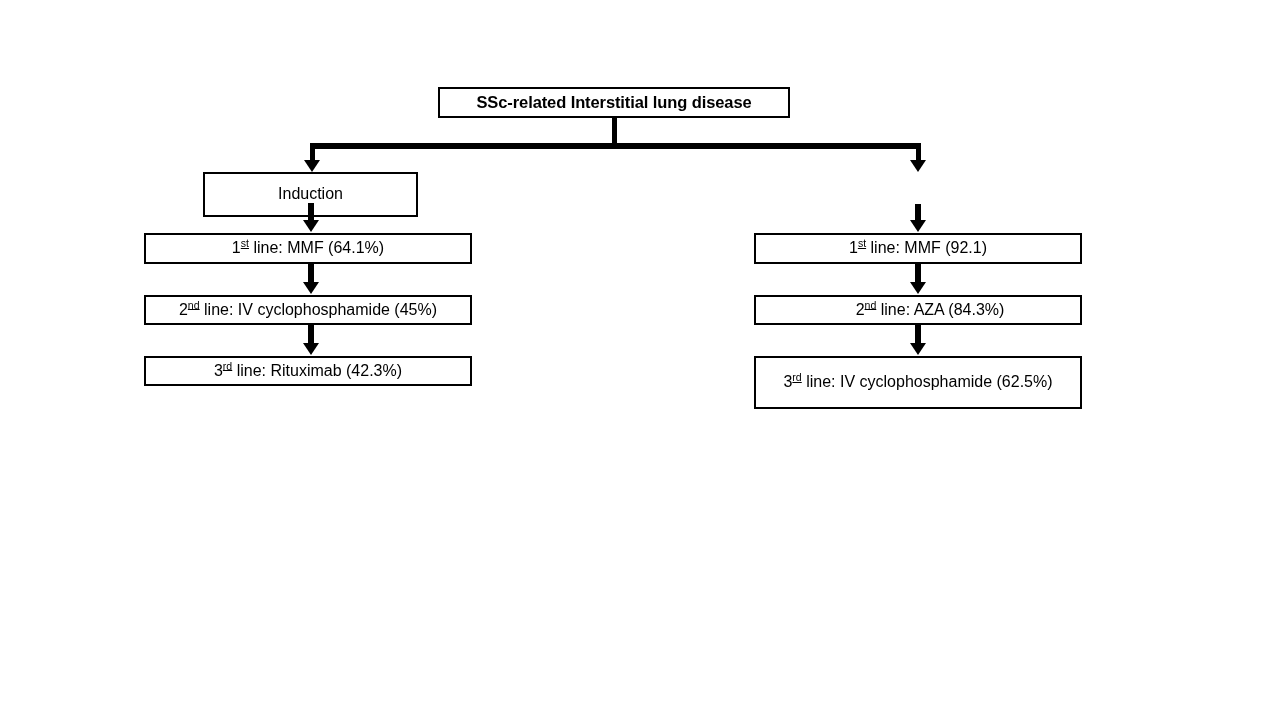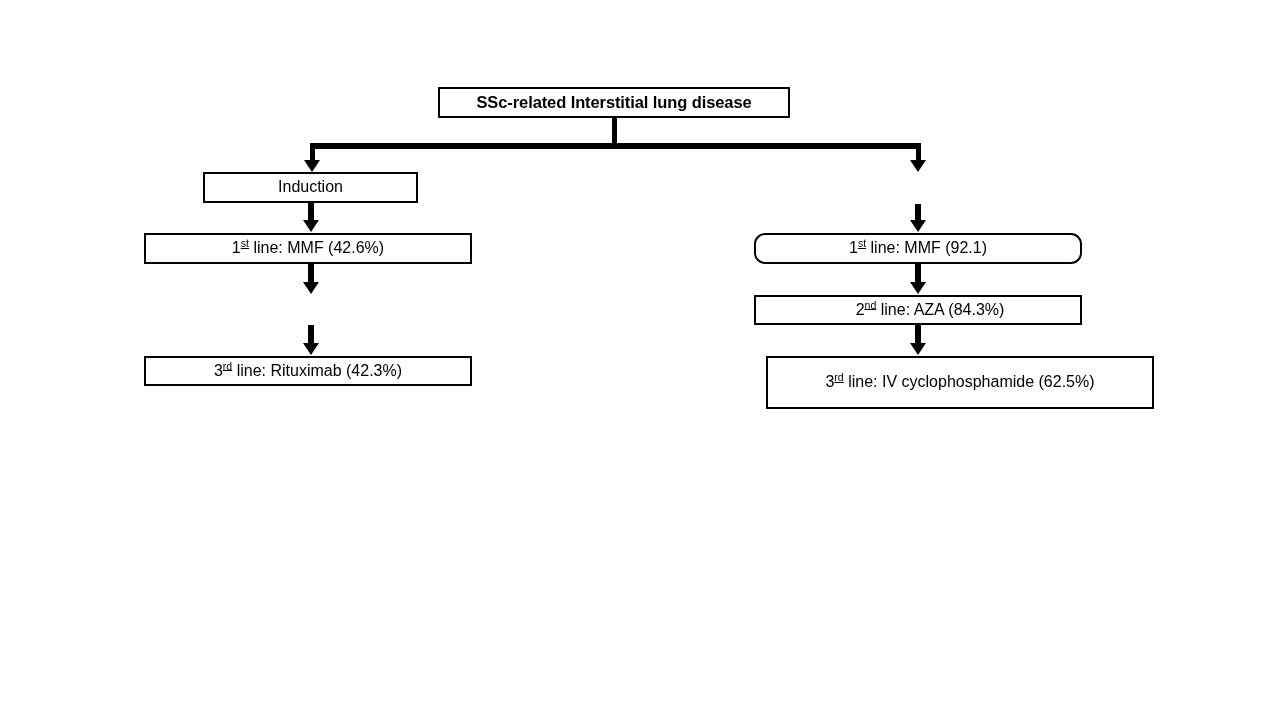--- a/index.html
+++ b/index.html
@@ -89,67 +89,72 @@
 
   <div class="conn vstem" style="left:612px; top:118px; width:5px; height:30px;"></div>
   <div class="conn hbar" style="left:310px; top:143px; width:611px; height:6px;"></div>
 
   <div class="conn vstem" style="left:310px; top:143px; width:5px; height:19px;"></div>
   <div class="arrowhead" style="left:304px; top:160px;"></div>
 
   <div class="conn vstem" style="left:916px; top:143px; width:5px; height:19px;"></div>
   <div class="arrowhead" style="left:910px; top:160px;"></div>
 
-  <div class="node branch" style="left:203px; top:172px; width:215px; height:31px;">
+  <div class="node branch" style="left:203px; top:172px; width:215px; height:45px;">
     <span class="label">Induction</span>
   </div>
 
   <div class="conn vstem" style="left:308px; top:203px; width:6px; height:18px;"></div>
   <div class="arrowhead" style="left:303px; top:220px;"></div>
 
   <div class="node step" style="left:144px; top:233px; width:328px; height:31px;">
     <span class="label">
-      <span>1</span><sup>st</sup><span> line: MMF (42.6%)</span>
+      <span>1</span><sup>st</sup><span> line: MMF (64.1%)</span>
     </span>
   </div>
 
   <div class="conn vstem" style="left:308px; top:264px; width:6px; height:18px;"></div>
   <div class="arrowhead" style="left:303px; top:282px;"></div>
 
+  <div class="node step" style="left:144px; top:295px; width:328px; height:30px;">
+    <span class="label">
+      <span>2</span><sup>nd</sup><span> line: IV cyclophosphamide (45%)</span>
+    </span>
+  </div>
 
   <div class="conn vstem" style="left:308px; top:325px; width:6px; height:19px;"></div>
   <div class="arrowhead" style="left:303px; top:343px;"></div>
 
   <div class="node step" style="left:144px; top:356px; width:328px; height:30px;">
     <span class="label">
       <span>3</span><sup>rd</sup><span> line: Rituximab (42.3%)</span>
     </span>
   </div>
 
 
   <div class="conn vstem" style="left:915px; top:204px; width:6px; height:17px;"></div>
   <div class="arrowhead" style="left:910px; top:220px;"></div>
 
-  <div class="node step" style="left:754px; top:233px; width:328px; height:31px;border-radius:11px;">
+  <div class="node step" style="left:754px; top:233px; width:328px; height:31px;">
     <span class="label">
       <span>1</span><sup>st</sup><span> line: MMF (92.1)</span>
     </span>
   </div>
 
   <div class="conn vstem" style="left:915px; top:264px; width:6px; height:18px;"></div>
   <div class="arrowhead" style="left:910px; top:282px;"></div>
 
   <div class="node step" style="left:754px; top:295px; width:328px; height:30px;padding-left:24px;">
     <span class="label">
       <span>2</span><sup>nd</sup><span> line: AZA (84.3%)</span>
     </span>
   </div>
 
   <div class="conn vstem" style="left:915px; top:325px; width:6px; height:19px;"></div>
   <div class="arrowhead" style="left:910px; top:343px;"></div>
 
-  <div class="node step" style="left:754px; top:356px; width:388px; height:53px;margin-left:12px;">
+  <div class="node step" style="left:754px; top:356px; width:328px; height:53px;">
     <span class="label">
       <span>3</span><sup>rd</sup><span> line: IV cyclophosphamide (62.5%)</span>
     </span>
   </div>
 
 </div>
 
 </body></html>

